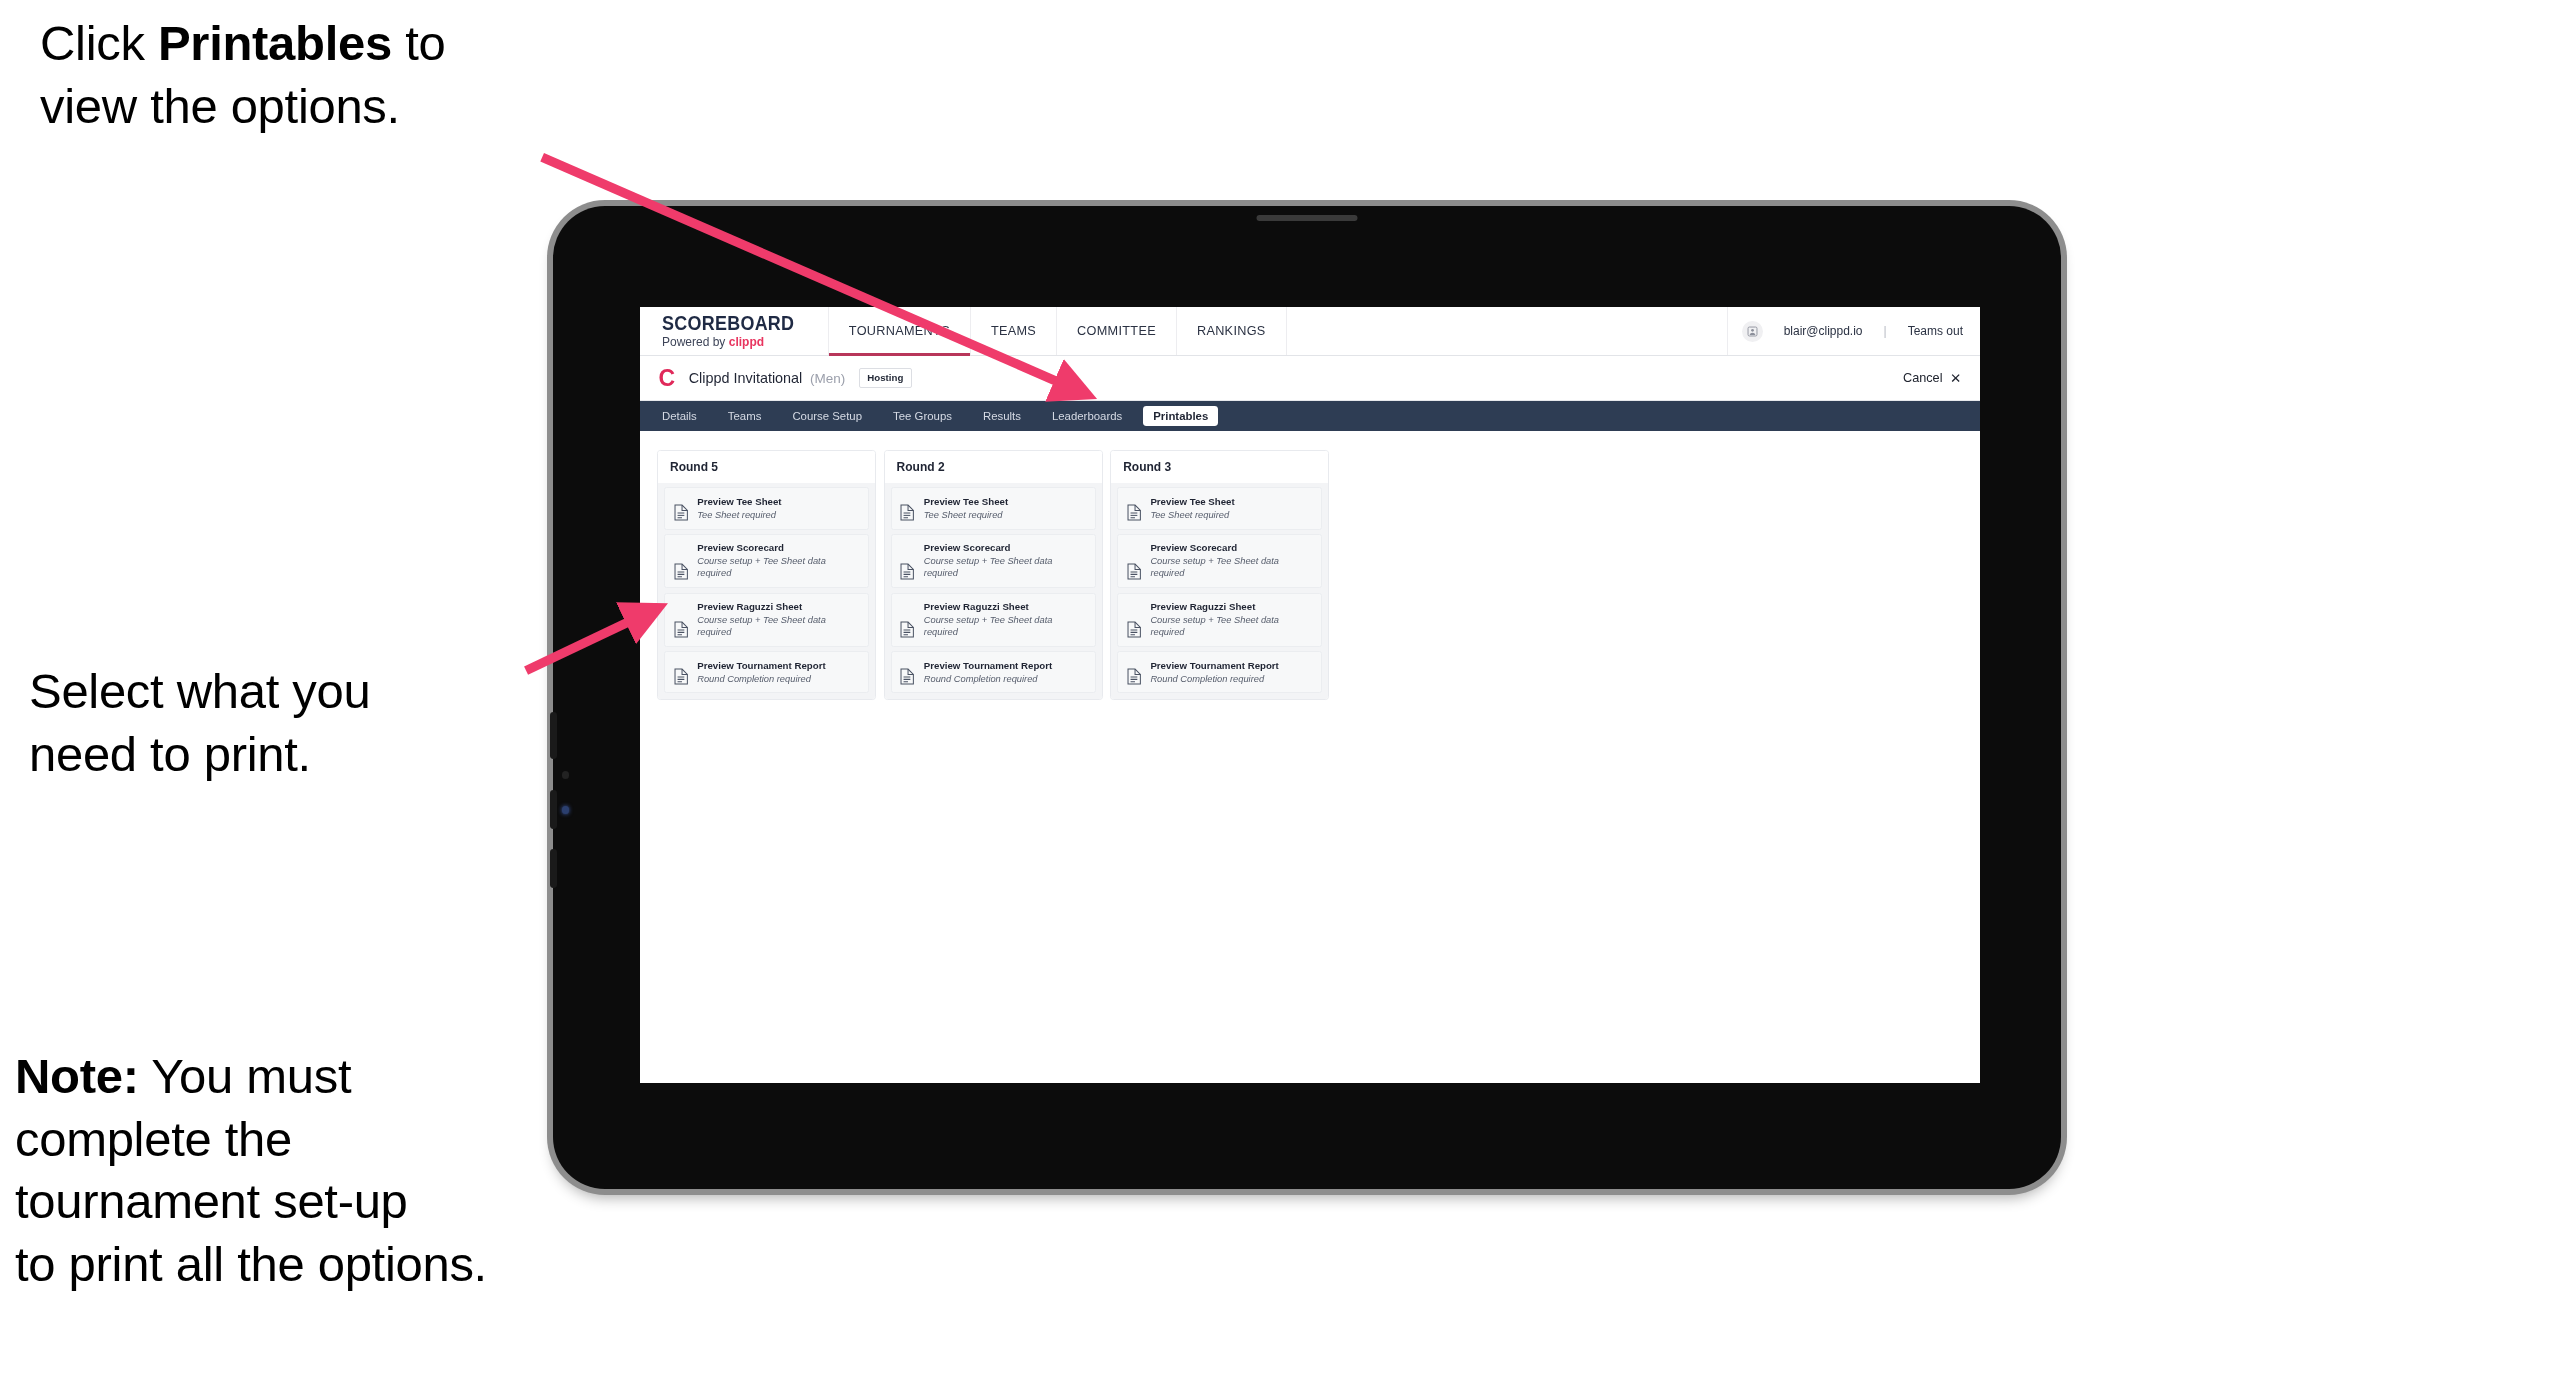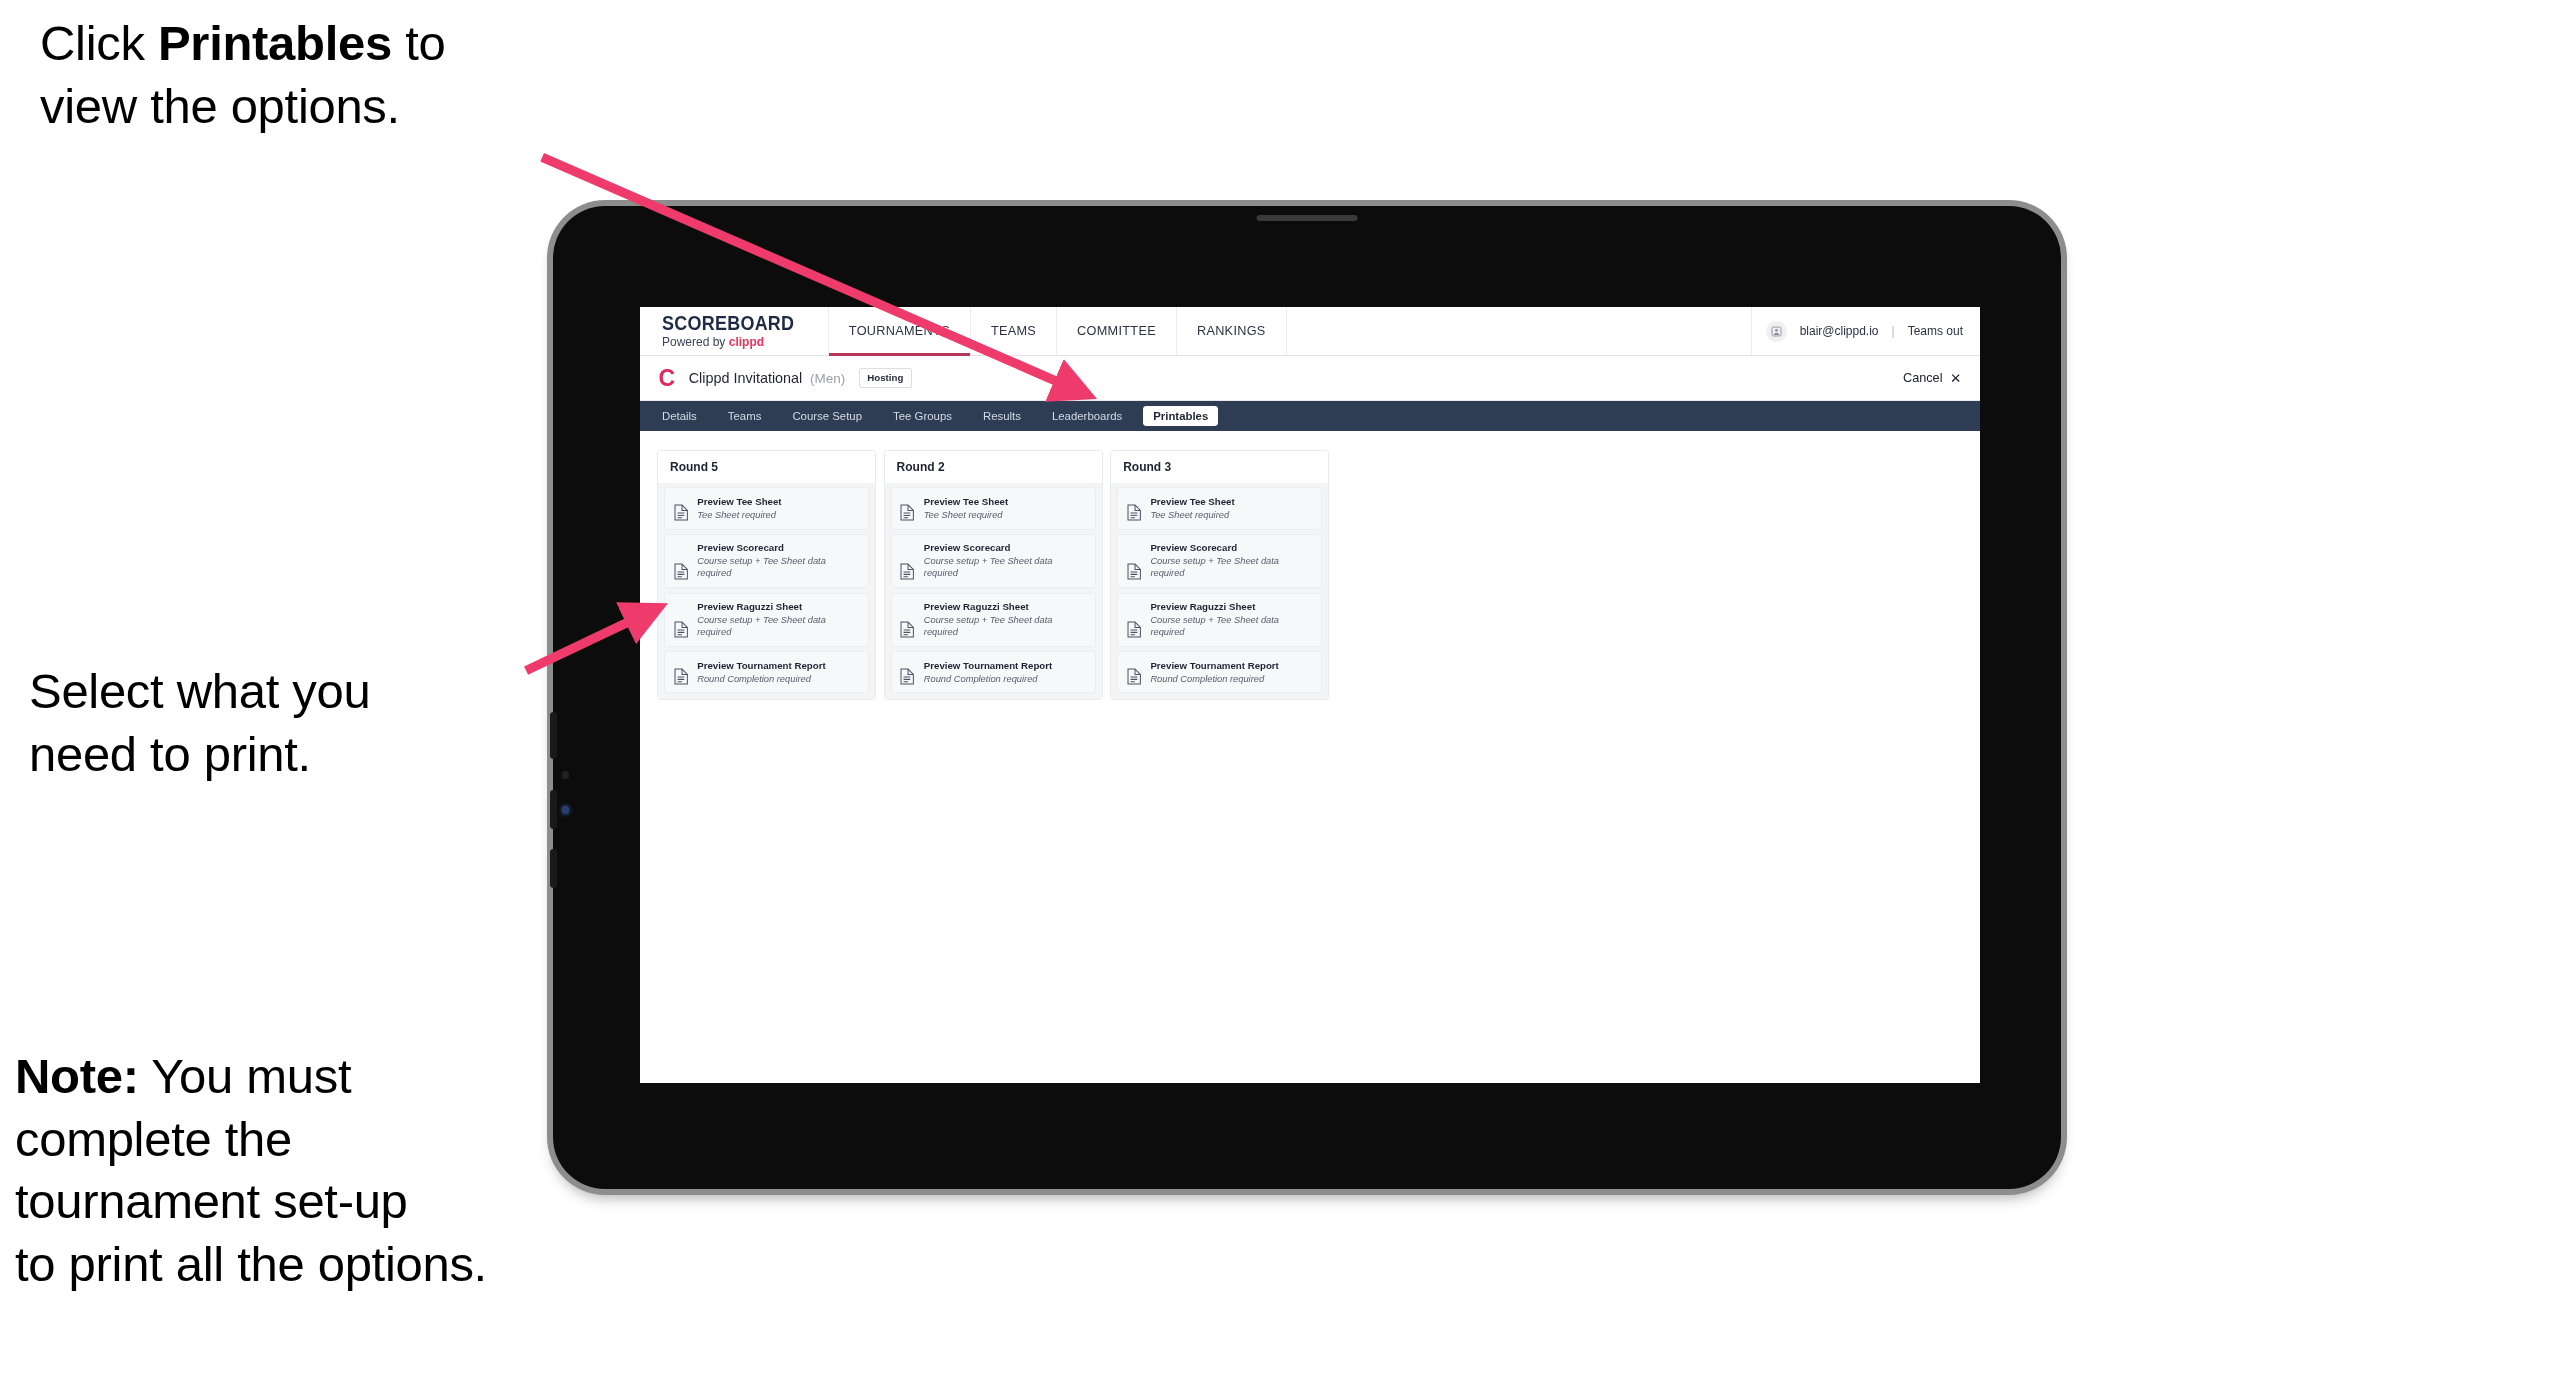--- a/index.html
+++ b/index.html
@@ -142,21 +142,21 @@
     content: "";
     position: absolute;
     left: 0; right: 0; bottom: -0.8px;
     height: 2.5px;
     background: #b8365a;
   }
   #nav-spacer { flex: 1; border-right: 0.8px solid #ededf0; }
   #nav-user {
     display: flex;
     align-items: center;
-    gap: 13px;
+    gap: 21px;
     padding: 0 17px 0 14px;
     font-size: 12px;
     color: #2b3243;
   }
   #avatar {
     width: 21px; height: 21px;
     border-radius: 50%;
     background: #f0f0f2;
     display: flex;
     align-items: center;

